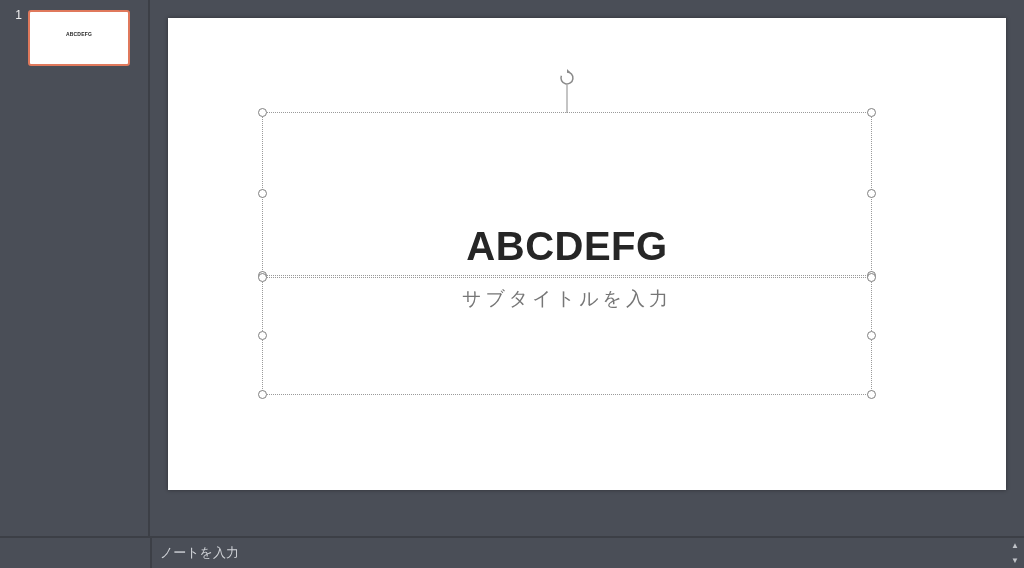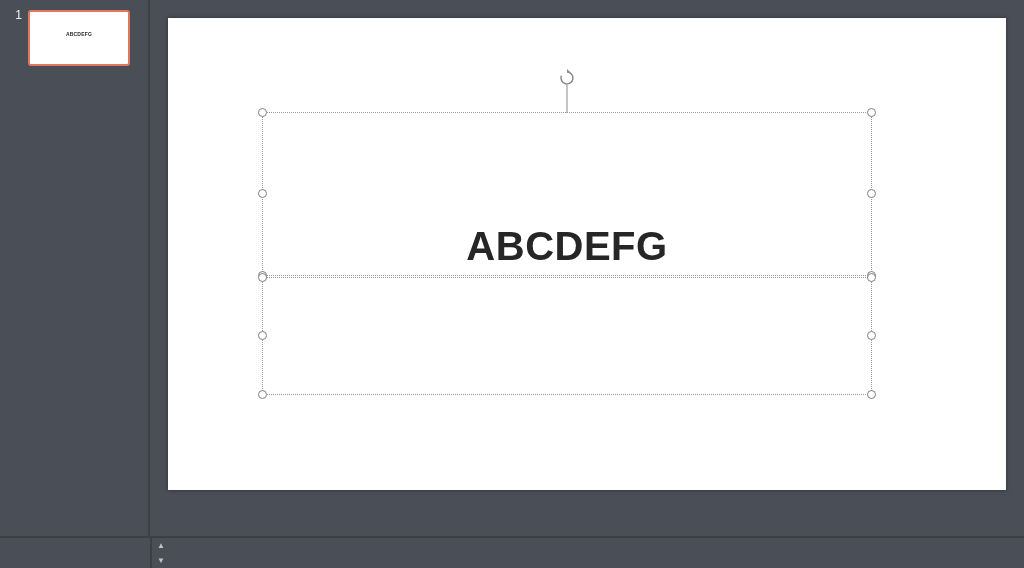--- a/index.html
+++ b/index.html
@@ -196,32 +196,34 @@
           <div class="title-text">ABCDEFG</div>
           <div class="handle h-tl"></div>
           <div class="handle h-tr"></div>
           <div class="handle h-bl"></div>
           <div class="handle h-br"></div>
           <div class="handle h-ml"></div>
           <div class="handle h-mr"></div>
         </div>
 
         <div class="selbox subtitle-box">
+          <div class="subtitle-text">サブタイトルを入力</div>
           <div class="handle h-tl"></div>
           <div class="handle h-tr"></div>
           <div class="handle h-bl"></div>
           <div class="handle h-br"></div>
           <div class="handle h-ml"></div>
           <div class="handle h-mr"></div>
         </div>
 
       </div>
     </div>
   </div>
 
   <div class="notes-pane">
     <div class="notes-gutter"></div>
+    <div class="notes-input">ノートを入力</div>
     <div class="notes-scroll">
       <div class="scroll-btn">▲</div>
       <div class="scroll-btn">▼</div>
     </div>
   </div>
 </div>
 
 </body></html>

